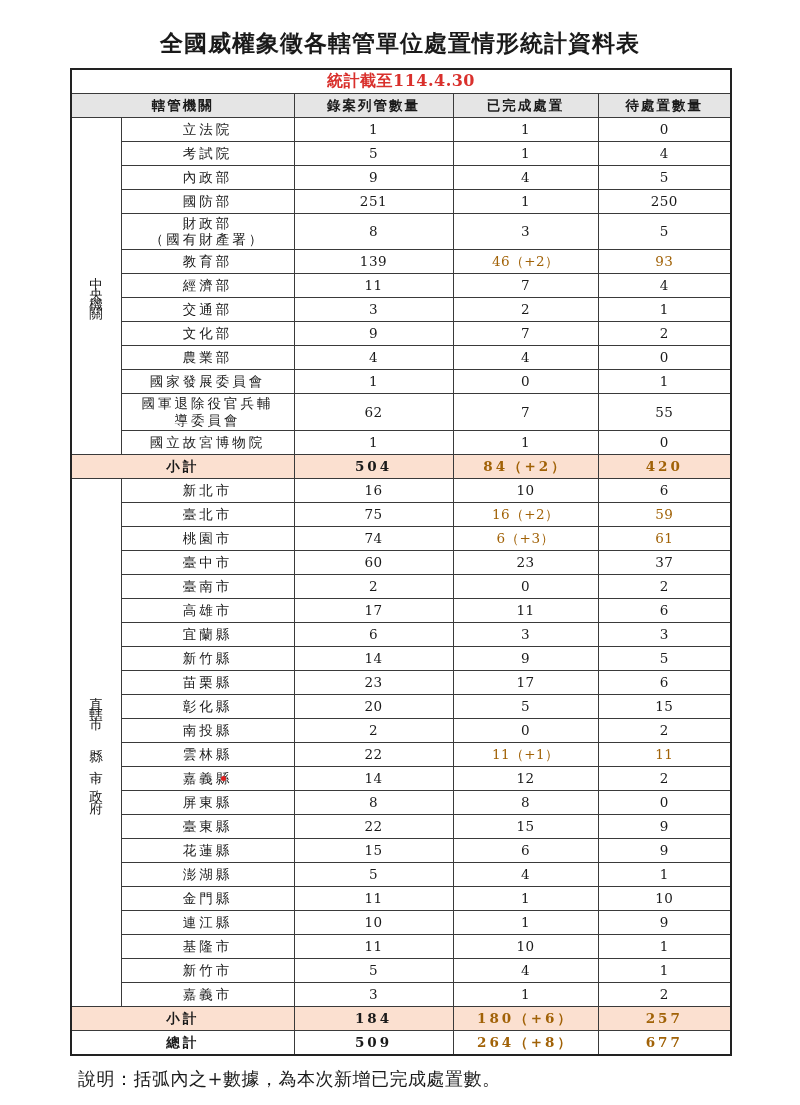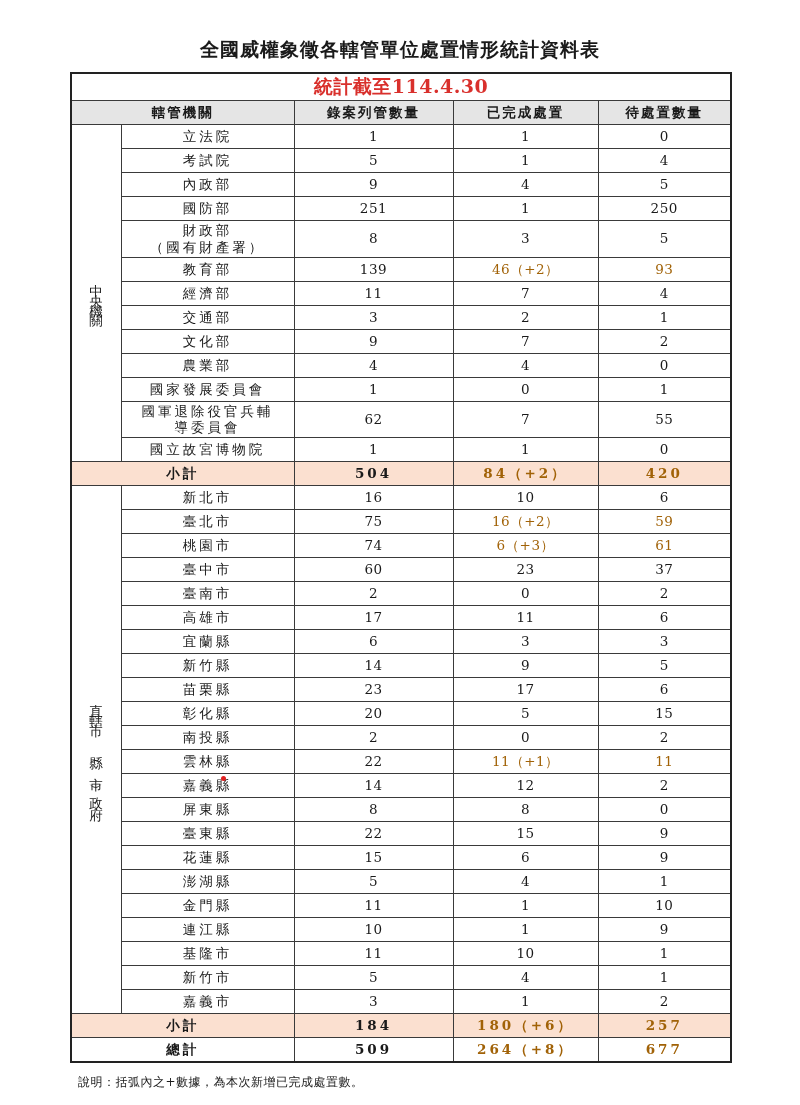--- a/index.html
+++ b/index.html
@@ -11,24 +11,24 @@
     -webkit-font-smoothing:antialiased;
   }
   .page{
     position:relative;
     width:800px;height:1105px;
     box-sizing:border-box;
     padding:0 70px;
   }
   .doc-title{
     text-align:center;
-    font-size:19px;
+    font-size:23px;
     font-weight:bold;
     letter-spacing:1px;
-    padding-top:37px;
+    padding-top:28px;
     padding-bottom:9px;
     white-space:nowrap;
   }
   table.stat{
     width:660px;
     border-collapse:collapse;
     table-layout:fixed;
     border:2px solid #222;
   }
   table.stat td{
@@ -49,21 +49,21 @@
   col.c-n3{width:133px;}
 
   .asof-row td{
     border:1px solid #3a3a3a;
     text-align:right;
     padding-right:6px;
     height:22px;
   }
   .asof{
     color:#d9302c;
-    font-size:19px;
+    font-size:16px;
     font-weight:bold;
     letter-spacing:0.5px;
   }
   .hdr td{
     background:#e5e5e5;
     font-weight:bold;
     font-size:14.5px;
     letter-spacing:2px;
     height:25px;
   }
@@ -94,21 +94,21 @@
     letter-spacing:3px;
   }
   .grand td{
     background:#ffffff;
     font-weight:bold;
     letter-spacing:3px;
   }
   .note{
     margin-top:11px;
     padding-left:8px;
-    font-size:12px;
+    font-size:18px;
     letter-spacing:0.5px;
   }
   .cursor-dot{
     position:absolute;
     width:5px;height:5px;
     border-radius:50%;
     background:#e02020;
     pointer-events:none;
   }
 </style>

